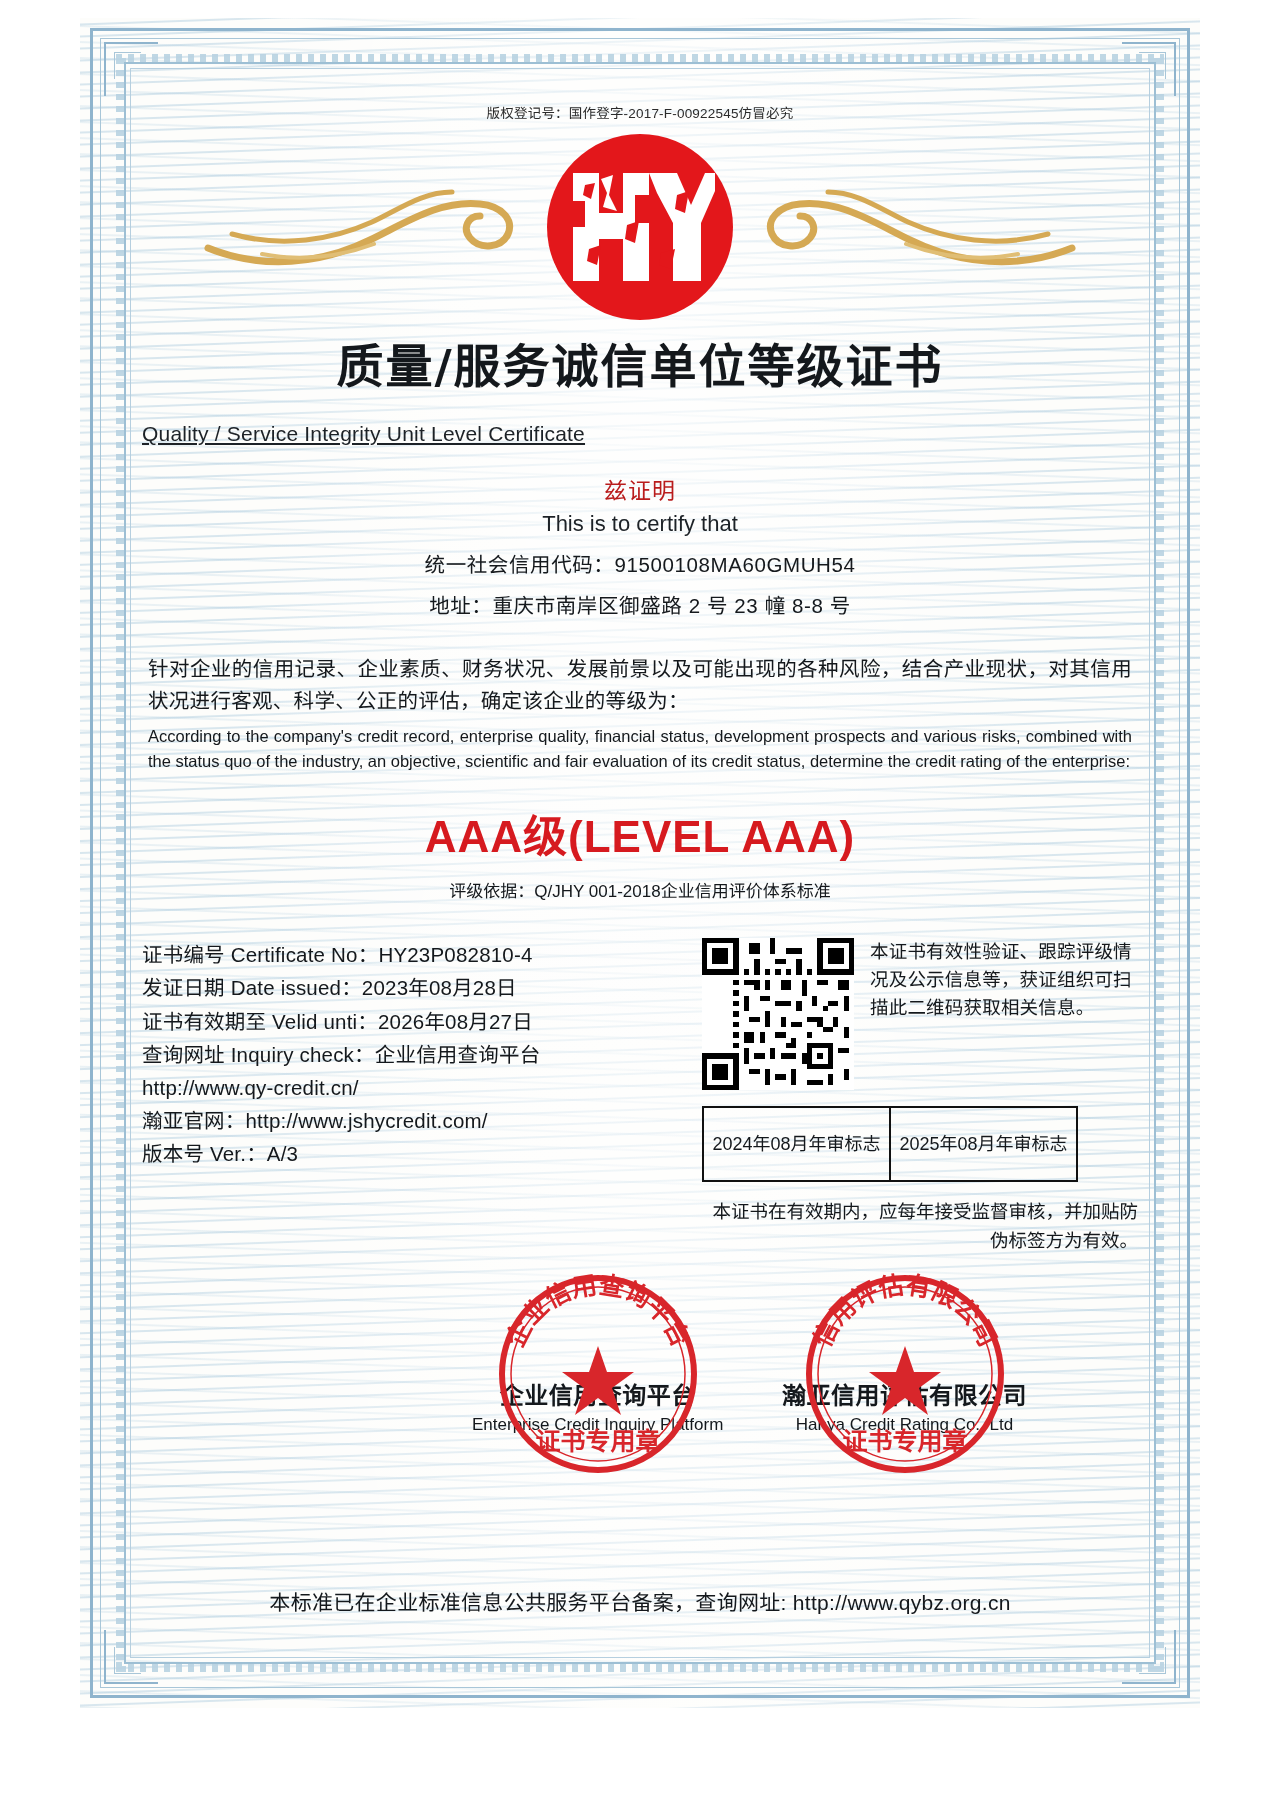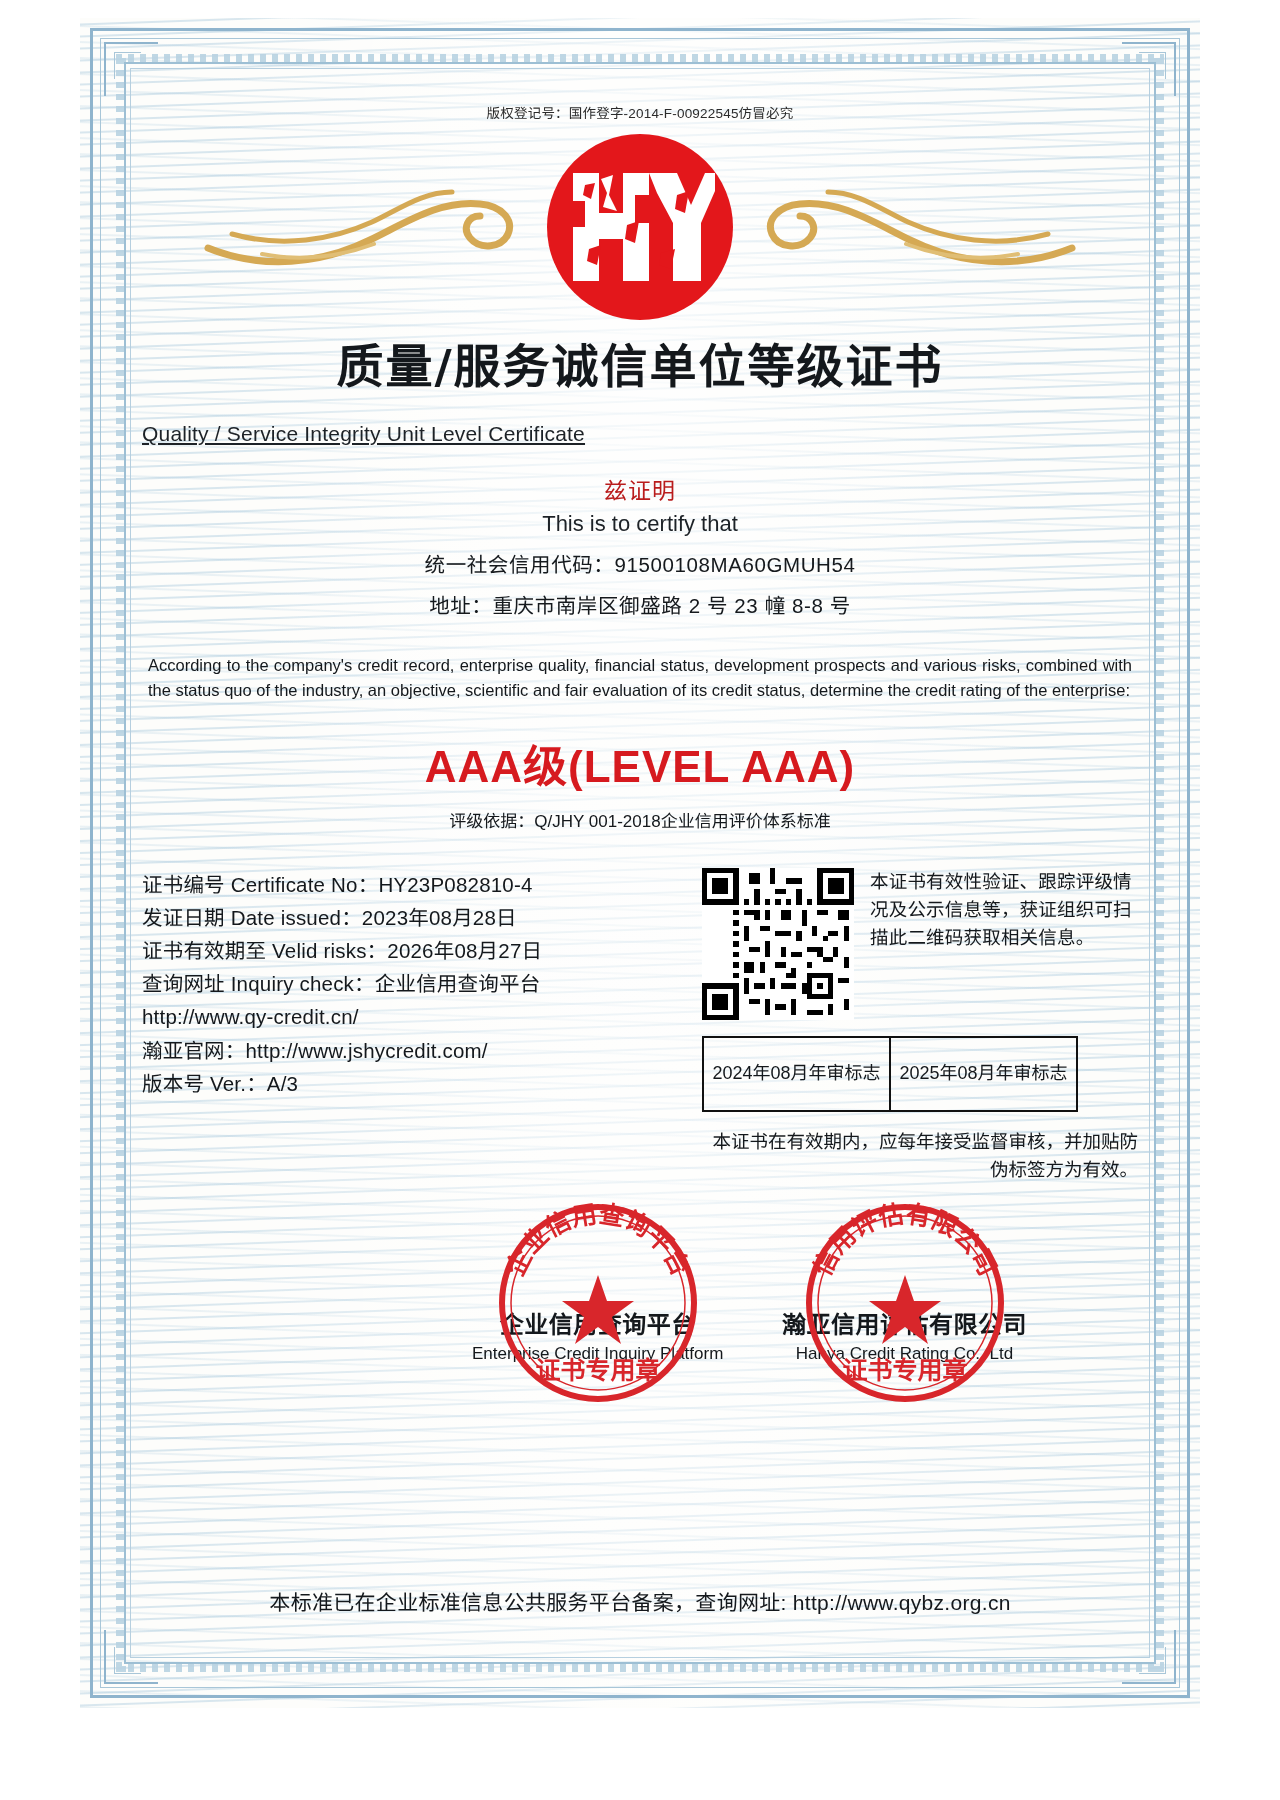--- a/index.html
+++ b/index.html
@@ -392,21 +392,21 @@
   <div class="border-pattern"></div>
   <div class="border-inner"></div>
   <div class="border-inner2"></div>
   <div class="corner tl"></div>
   <div class="corner tr"></div>
   <div class="corner bl"></div>
   <div class="corner br"></div>
 
   <div class="content">
 
-    <div class="copyright-line">版权登记号：国作登字-2014-F-00922545仿冒必究</div>
+    <div class="copyright-line">版权登记号：国作登字-2017-F-00922545仿冒必究</div>
 
     <div class="logo-area">
 
       <svg class="flourish left" viewBox="0 0 330 92">
         <path d="M6 70 C 60 92, 120 86, 168 62 C 205 44, 238 22, 278 26 C 300 28, 312 42, 306 56 C 300 70, 278 72, 268 60 C 260 50, 266 38, 278 38" fill="none" stroke="#d5a954" stroke-width="7" stroke-linecap="round"></path>
         <path d="M30 56 C 80 70, 130 62, 170 44 C 196 32, 220 14, 250 14" fill="none" stroke="#d5a954" stroke-width="5" stroke-linecap="round"></path>
         <path d="M60 76 C 100 84, 140 78, 172 66" fill="none" stroke="#e0be75" stroke-width="4" stroke-linecap="round"></path>
       </svg>
 
       <svg class="flourish right" viewBox="0 0 330 92">
@@ -441,32 +441,33 @@
     <div class="title-cn">质量/服务诚信单位等级证书</div>
     <div class="title-en">Quality / Service Integrity Unit Level Certificate</div>
 
     <div class="certify-cn">兹证明</div>
     <div class="certify-en">This is to certify that</div>
 
     <div class="credit-code">统一社会信用代码：91500108MA60GMUH54</div>
     <div class="address">地址：重庆市南岸区御盛路 2 号 23 幢 8-8 号</div>
 
     <div class="para">
+      <div class="para-cn">针对企业的信用记录、企业素质、财务状况、发展前景以及可能出现的各种风险，结合产业现状，对其信用状况进行客观、科学、公正的评估，确定该企业的等级为：</div>
       <div class="para-en">According to the company's credit record, enterprise quality, financial status, development prospects and various risks, combined with the status quo of the industry, an objective, scientific and fair evaluation of its credit status, determine the credit rating of the enterprise:</div>
     </div>
 
     <div class="level">AAA级(LEVEL AAA)</div>
     <div class="basis-cn">评级依据：Q/JHY 001-2018企业信用评价体系标准</div>
 
     <div class="detail-row">
 
       <div class="details">
         <div class="line">证书编号 Certificate No：HY23P082810-4</div>
         <div class="line">发证日期 Date issued：2023年08月28日</div>
-        <div class="line">证书有效期至 Velid risks：2026年08月27日</div>
+        <div class="line">证书有效期至 Velid unti：2026年08月27日</div>
         <div class="line">查询网址 Inquiry check：企业信用查询平台</div>
         <div class="line">http://www.qy-credit.cn/</div>
         <div class="line">瀚亚官网：http://www.jshycredit.com/</div>
         <div class="line">版本号 Ver.：A/3</div>
       </div>
 
       <div class="qr-col">
         <div class="qr-top">
           <svg class="qr" viewBox="0 0 29 29" shape-rendering="crispEdges">
             <rect width="29" height="29" fill="#ffffff"></rect>

